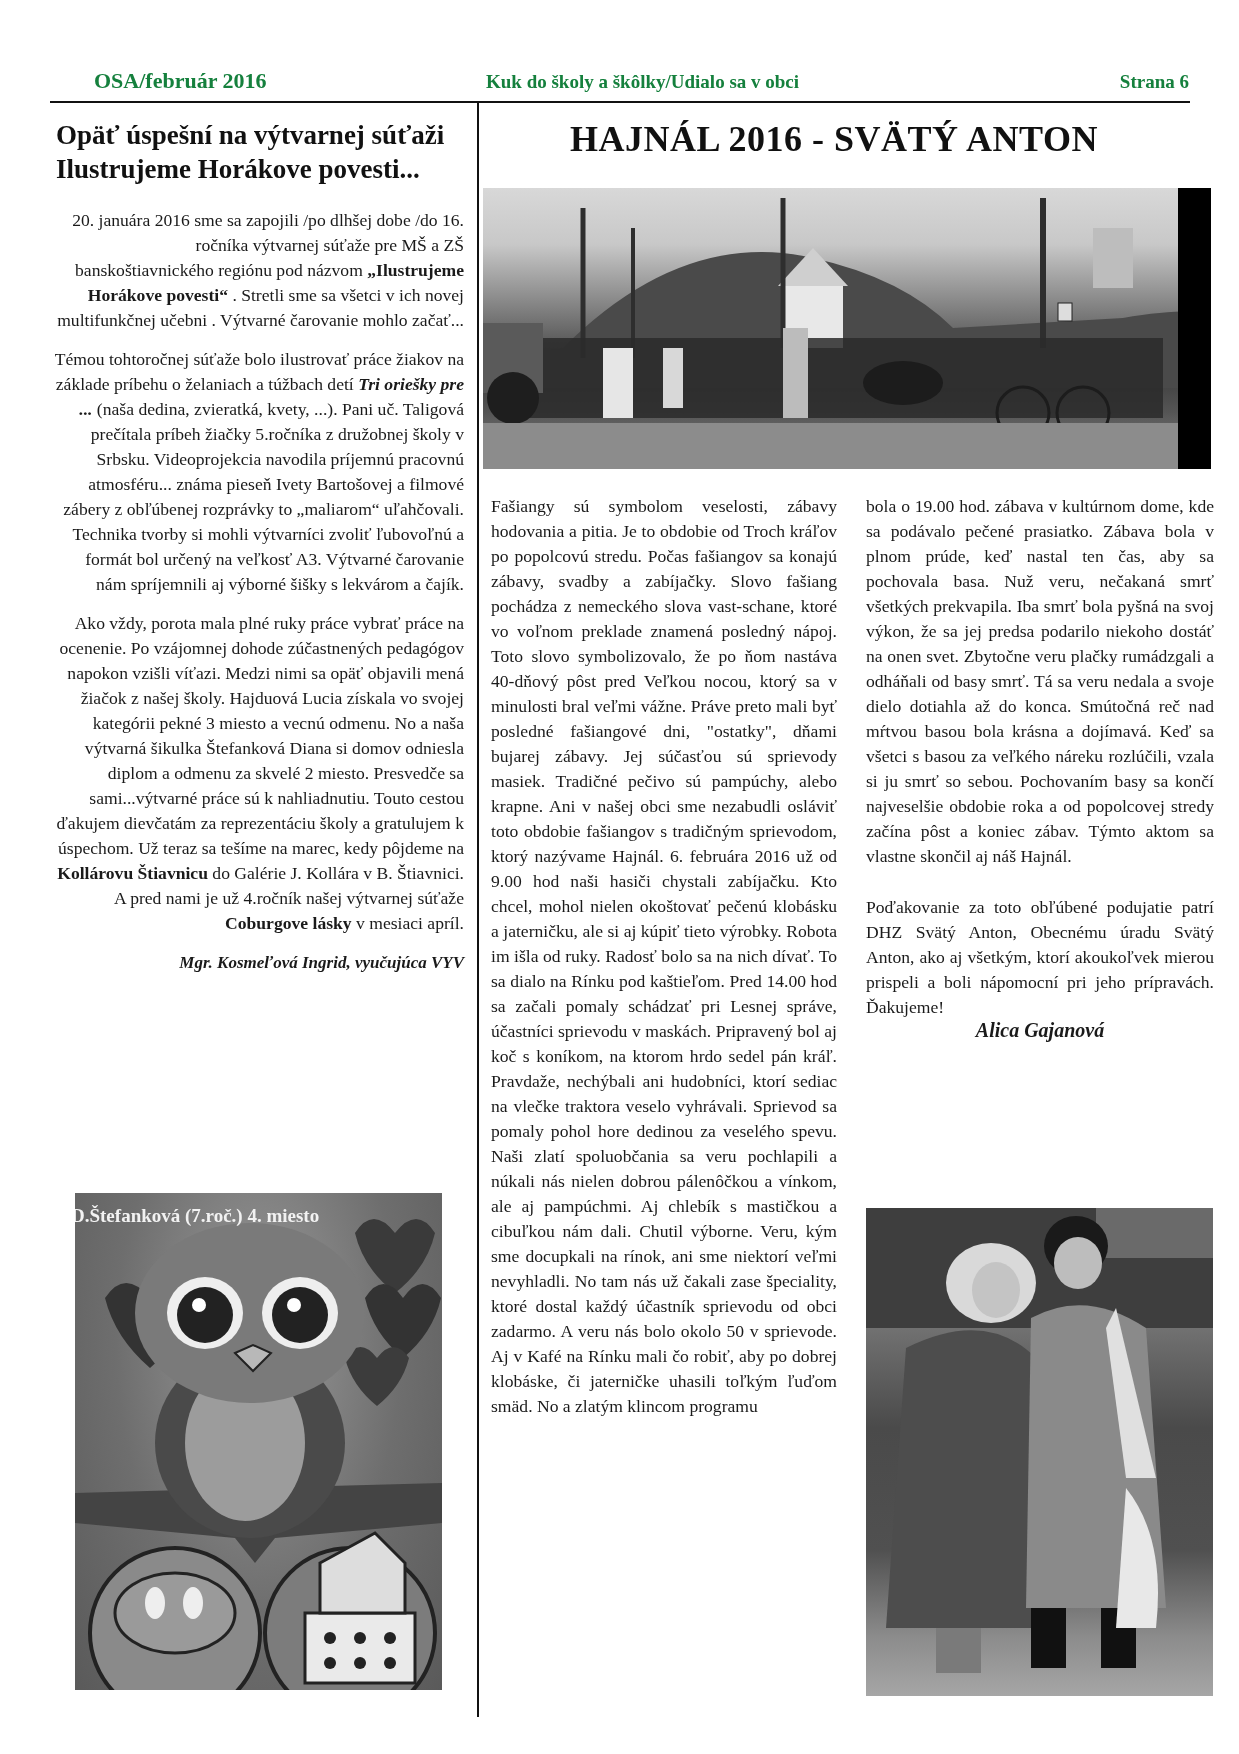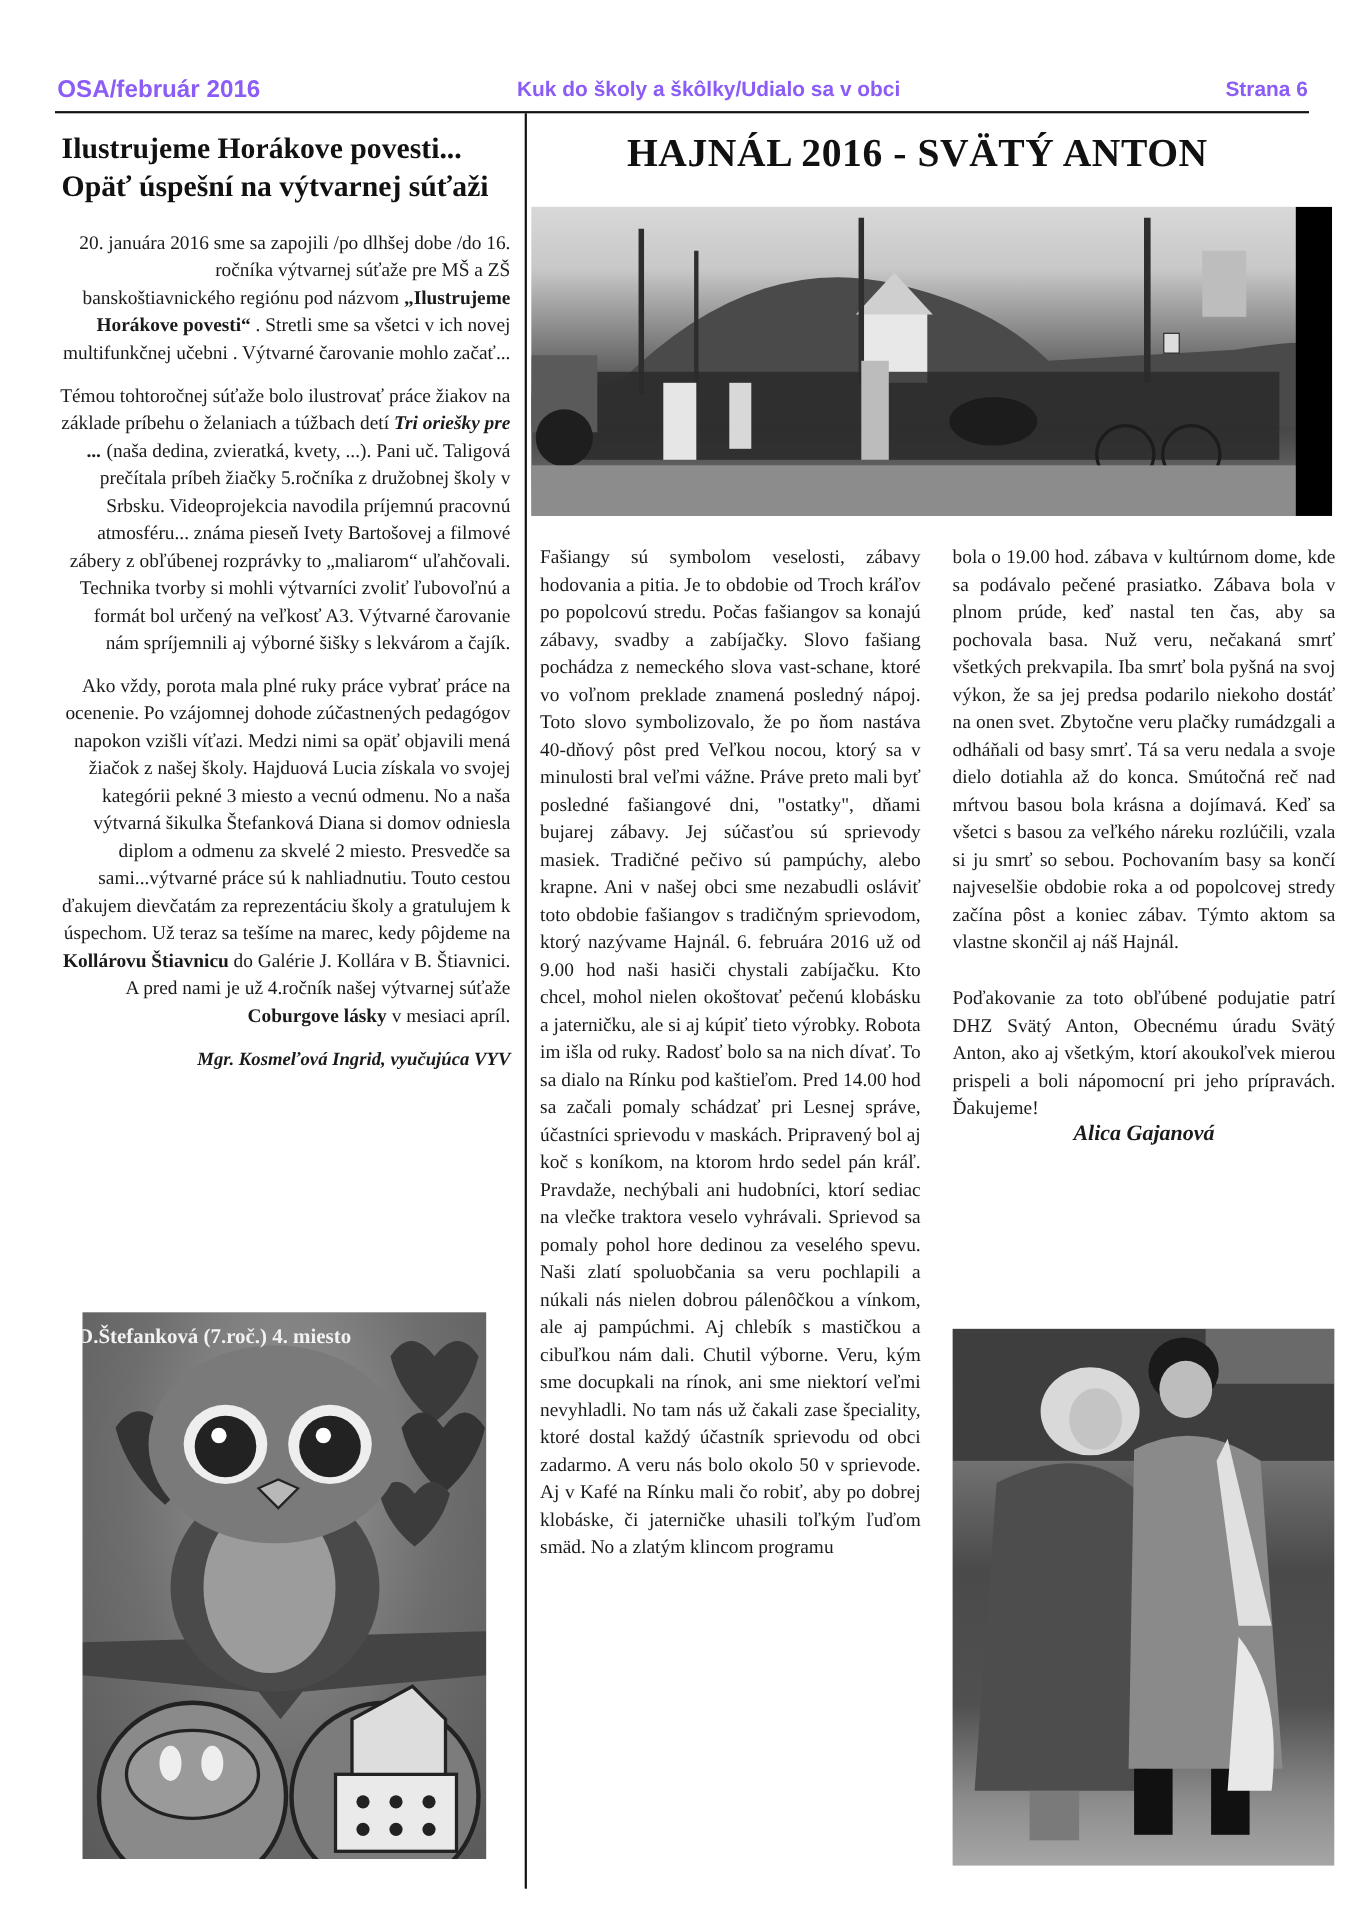--- a/index.html
+++ b/index.html
@@ -1,21 +1,21 @@
 <!DOCTYPE html>
 <html><head>
 <meta charset="utf-8">
 <style>
   html, body { margin: 0; padding: 0; background: #ffffff; }
   body { width: 1239px; height: 1754px; position: relative; overflow: hidden;
          font-family: "DejaVu Serif", "Liberation Serif", serif; color: #111; }
   
-  .hdr { position: absolute; top: 70px; font-family: Liberation Sans, sans-serif; font-weight: bold; color: #8b5cf6; }
+  .hdr { position: absolute; top: 70px; font-family: Liberation Serif, serif; font-weight: bold; color: #15803d; margin-left: 42px; }
   #hdr-left { left: 52px; font-size: 22px; top: 68px; }
-  #hdr-center { left: 470px; font-size: 19px; top: 71px; text-align: center; }
+  #hdr-center { left: 444px; font-size: 19px; top: 71px; text-align: center; }
   #hdr-right { right: 50px; font-size: 19px; top: 71px; }
   #hdr-rule { position: absolute; left: 50px; width: 1140px; top: 101px; height: 2px; background: #111; }
   #col-divider { position: absolute; left: 477px; top: 103px; width: 1.5px; height: 1614px; background: #111; }
 
   
   #left-title { position: absolute; left: 56px; top: 118px; width: 410px;
                 font-family: "Liberation Serif", serif; font-weight: bold; font-size: 27px; line-height: 34px; color: #111; }
   .body-text { font-family: "Liberation Serif", serif; font-size: 17.6px; line-height: 25px; text-align: justify; color: #1a1a1a; margin: 0; }
   #left-col-text { position: absolute; left: 54px; top: 208px; width: 410px; }
   #left-col-text p { margin: 0 0 14px 0; text-align: right; }
@@ -44,22 +44,22 @@
 </head>
 <body>
 
 <div class="hdr" id="hdr-left">OSA/február 2016</div>
 <div class="hdr" id="hdr-center">Kuk do školy a škôlky/Udialo sa v obci</div>
 <div class="hdr" id="hdr-right">Strana 6</div>
 <div id="hdr-rule"></div>
 <div id="col-divider"></div>
 
 <div id="left-title">
+  <div>Opäť úspešní na výtvarnej súťaži</div>
   <div>Ilustrujeme Horákove povesti...</div>
-  <div>Opäť úspešní na výtvarnej súťaži</div>
 </div>
 
 <div id="left-col-text">
   <p class="body-text"><span>20. januára 2016 sme sa zapojili /po dlhšej dobe /do 16. ročníka výtvarnej súťaže pre MŠ a ZŠ banskoštiavnického regiónu pod názvom </span><b>„Ilustrujeme Horákove povesti“</b><span> . Stretli sme sa všetci v ich novej multifunkčnej učebni . Výtvarné čarovanie mohlo začať...</span></p>
   <p class="body-text"><span>Témou tohtoročnej súťaže bolo ilustrovať práce žiakov na základe príbehu o želaniach a túžbach detí </span><b><i>Tri oriešky  pre ...</i></b><span> (naša dedina, zvieratká, kvety, ...). Pani uč. Taligová prečítala príbeh žiačky 5.ročníka z družobnej školy v Srbsku. Videoprojekcia  navodila príjemnú pracovnú atmosféru... známa pieseň  Ivety Bartošovej a filmové zábery z obľúbenej rozprávky to „maliarom“ uľahčovali. Technika tvorby si mohli výtvarníci zvoliť  ľubovoľnú a formát bol určený  na veľkosť  A3. Výtvarné čarovanie nám spríjemnili aj výborné šišky s lekvárom a čajík.</span></p>
   <p class="body-text"><span>Ako vždy, porota mala plné ruky práce vybrať  práce na ocenenie. Po vzájomnej dohode zúčastnených pedagógov napokon vzišli víťazi. Medzi nimi sa opäť objavili mená žiačok z našej školy.  Hajduová Lucia získala vo svojej kategórii pekné 3 miesto a vecnú odmenu. No a naša výtvarná šikulka Štefanková Diana si domov odniesla diplom a odmenu za skvelé 2 miesto. Presvedče sa sami...výtvarné práce sú k nahliadnutiu. Touto cestou ďakujem dievčatám za reprezentáciu školy a gratulujem k úspechom. Už teraz sa tešíme na marec, kedy pôjdeme na </span><b>Kollárovu Štiavnicu</b><span> do Galérie J. Kollára v B. Štiavnici. A pred nami je už 4.ročník našej výtvarnej súťaže </span><b>Coburgove lásky</b><span> v mesiaci apríl.</span></p>
   <p class="body-text" id="left-signature">Mgr. Kosmeľová  Ingrid, vyučujúca VYV</p>
 </div>
 
 <div id="owl-figure">

